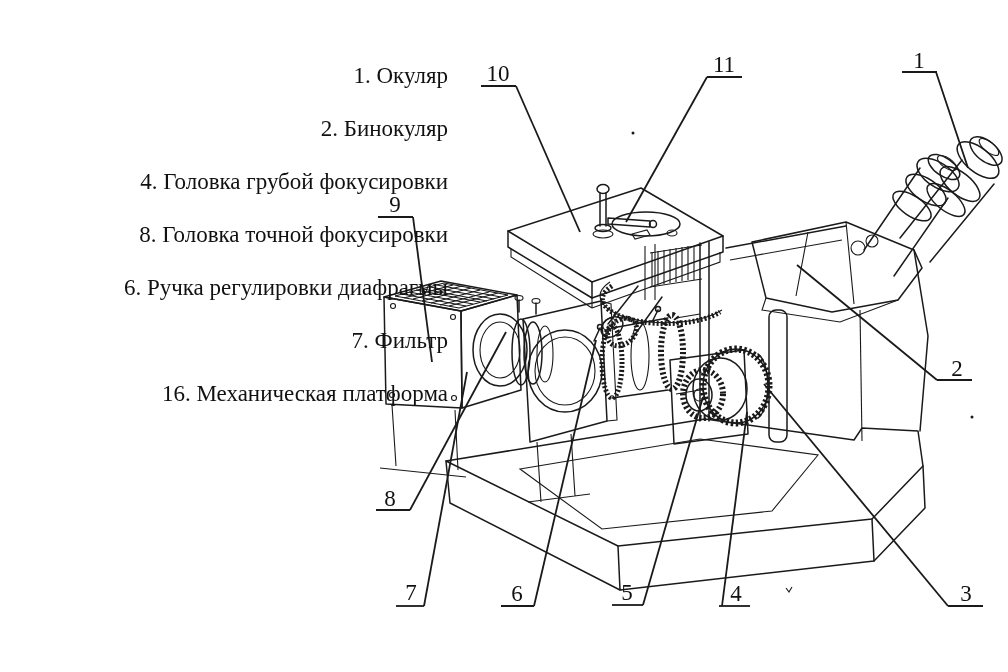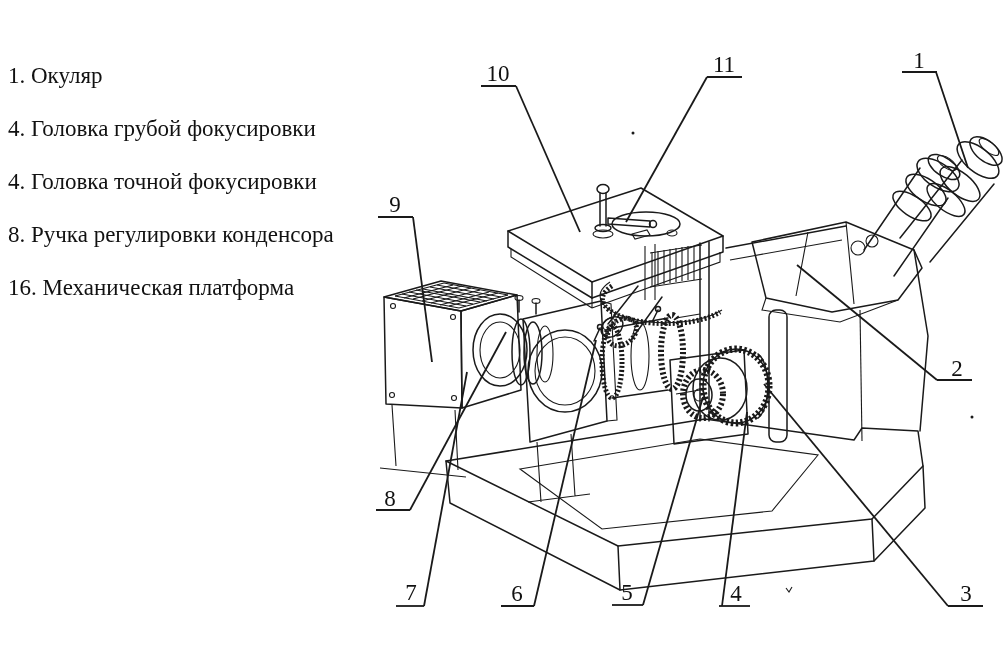--- a/index.html
+++ b/index.html
@@ -1,20 +1,20 @@
 <!DOCTYPE html>
 <html><head>
 <meta charset="utf-8">
 <style>
   html,body{margin:0;padding:0;background:#fff;}
   .canvas{position:relative;width:1008px;height:672px;background:#fff;overflow:hidden;
           font-family:"Liberation Serif",serif;color:#111;}
   .parts-list{position:absolute;left:8px;top:49px;width:440px;
               font-size:23px;line-height:53px;white-space:nowrap;}
-  .parts-list .list-item{height:53px;}
+  .parts-list .list-item{height:53px;text-align:right;}
   svg{position:absolute;left:0;top:0;}
   .ln{stroke:#1a1a1a;stroke-width:1.5;fill:none;stroke-linecap:round;stroke-linejoin:round;}
   .thin{stroke:#1a1a1a;stroke-width:1.1;fill:none;}
   .knurl{stroke:#1a1a1a;stroke-width:7;fill:none;stroke-dasharray:2.4 2.4;}
   .knurl-m{stroke:#1a1a1a;stroke-width:6;fill:none;stroke-dasharray:2.2 2.3;}
   .knurl-s{stroke:#1a1a1a;stroke-width:5;fill:none;stroke-dasharray:2 2;}
   .leader{stroke:#1a1a1a;stroke-width:1.8;fill:none;}
   .callout-num{font-family:"Liberation Serif",serif;font-size:23px;fill:#111;text-anchor:middle;}
 </style>
 </head>
@@ -215,18 +215,20 @@
         <g>
           <line x1="707" y1="77" x2="626" y2="222" class="leader"></line>
           <line x1="707" y1="77" x2="742" y2="77" class="leader"></line>
           <text x="724" y="72" class="callout-num">11</text>
         </g>
       </g>
   </svg>
 
   <div class="parts-list" id="parts-list">
       <div class="list-item">1. Окуляр</div>
+      <div class="list-item">2. Бинокуляр</div>
       <div class="list-item">4. Головка грубой фокусировки</div>
-      <div class="list-item">4. Головка точной фокусировки</div>
-      <div class="list-item">8. Ручка регулировки конденсора</div>
+      <div class="list-item">8. Головка точной фокусировки</div>
+      <div class="list-item">6. Ручка регулировки диафрагмы</div>
+      <div class="list-item">7. Фильтр</div>
       <div class="list-item">16. Механическая платформа</div>
     </div>
 </div>
 
 </body></html>

